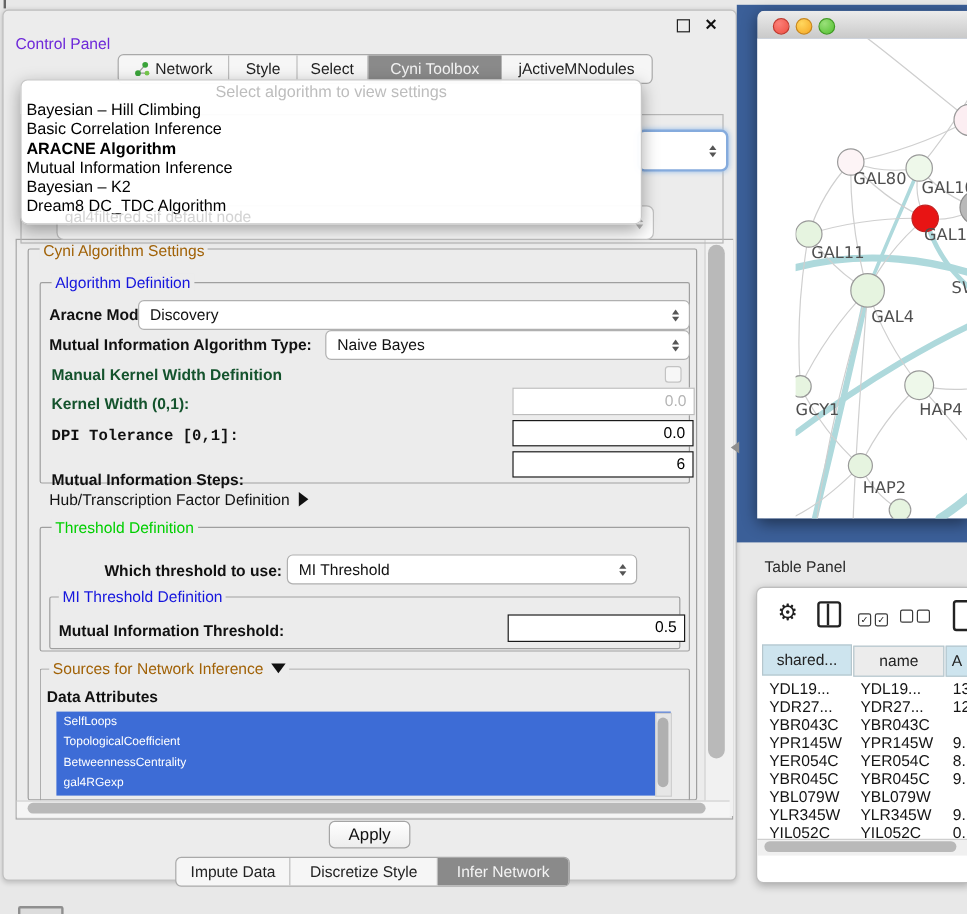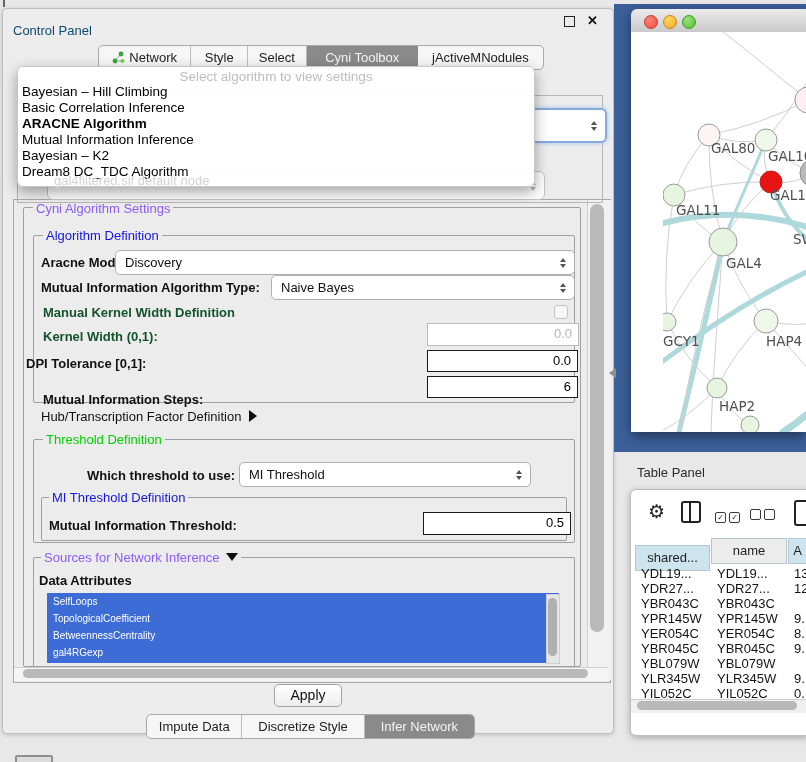--- a/index.html
+++ b/index.html
@@ -1,35 +1,35 @@
 <!DOCTYPE html>
 <html><head>
 <meta charset="utf-8">
 <style>
   html,body{margin:0;padding:0;background:#e8e8e8;font-family:"Liberation Sans",sans-serif;}
   .stage{position:relative;width:806px;height:762px;overflow:hidden;background:#e8e8e8;}
   .abs{position:absolute;}
 
   
   .control-panel{left:2px;top:8px;width:610px;height:724px;background:#ececec;border:1px solid #bfbfbf;border-radius:5px;box-shadow:0 1px 4px rgba(0,0,0,.18);}
-  .cp-title{left:10px;top:14px;font-size:13px;color:#0c4a6e;text-align:center;}
+  .cp-title{left:10px;top:20px;font-size:13px;color:#6d28d9;text-align:center;}
   .float-icon{left:561px;top:7px;width:9px;height:9px;border:1.5px solid #222;}
   .close-icon{left:584px;top:4px;font-size:13px;font-weight:700;color:#111;cursor:default;}
 
   .tabbar{display:flex;background:#f6f6f6;border:1px solid #a9a9a9;border-radius:5px;overflow:hidden;height:23px;}
   .tabbar .seg{font-size:13px;line-height:23px;text-align:center;color:#222;border-right:1px solid #bdbdbd;display:flex;align-items:center;justify-content:center;gap:4px;}
   .tabbar .seg:last-child{border-right:none;}
   .tabbar .seg.sel{background:#8a8a8a;color:#f4f4f4;border-right:none;}
   .top-tabs{left:95px;top:36px;width:444px;}
   .bottom-tabs{left:143px;top:705px;width:327px;}
 
   
   .group{border:1px solid #9f9f9f;border-radius:2px;}
   .legend{font-size:13px;background:#ececec;padding:0 3px;white-space:nowrap;}
-  .lg-black{color:#8b5cf6;} .lg-blue{color:#1515dd;} .lg-green{color:#00cf00;}
+  .lg-black{color:#a16207;} .lg-blue{color:#1515dd;} .lg-green{color:#00cf00;}
 
   .lbl{font-size:13px;font-weight:700;color:#111;white-space:nowrap;}
   .lbl.dis{color:#14532d;}
   .plain{font-size:13px;color:#111;white-space:nowrap;}
 
   .combo{background:#fff;border:1px solid #b0b0b0;border-radius:5px;display:flex;align-items:center;box-shadow:inset 0 1px 0 #fff;}
   .combo .val{font-size:13px;color:#111;padding-left:9px;flex:1;}
   .stepper{width:16px;display:flex;flex-direction:column;align-items:center;gap:2px;margin-right:3px;}
   .tri-up{width:0;height:0;border-left:3.5px solid transparent;border-right:3.5px solid transparent;border-bottom:4px solid #555;}
   .tri-dn{width:0;height:0;border-left:3.5px solid transparent;border-right:3.5px solid transparent;border-top:4px solid #555;}
@@ -181,21 +181,21 @@
           <span class="tri-dn"></span>
         </span>
     </div>
 
     <span class="abs lbl dis" style="left:40px;top:296px;">Manual Kernel Width Definition</span>
     <div class="abs checkbox" style="left:551px;top:296px;"></div>
 
     <span class="abs lbl dis" style="left:40px;top:320px;">Kernel Width (0,1):</span>
     <div class="abs field dis" style="left:424px;top:314px;width:144px;height:21px;">0.0</div>
 
-    <span class="abs lbl" style="left:23px;top:347px;">DPI Tolerance [0,1]:</span>
+    <span class="abs lbl" style="left:40px;top:347px;font-family:Liberation Mono, monospace;">DPI Tolerance [0,1]:</span>
     <div class="abs field en" style="left:424px;top:341px;width:143px;height:20px;">0.0</div>
 
     <span class="abs lbl" style="left:40px;top:383px;">Mutual Information Steps:</span>
     <div class="abs field en" style="left:424px;top:367px;width:143px;height:20px;">6</div>
 
     <span class="abs plain" style="left:38px;top:400px;"><span>Hub/Transcription Factor Definition</span><span class="arrow-right"></span></span>
 
     <div class="abs group" style="left:30px;top:430px;width:540px;height:102px;"></div>
     <span class="abs legend lg-green" style="left:40px;top:423px;">Threshold Definition</span>
 
@@ -324,21 +324,21 @@
   <div class="abs table-panel-label">Table Panel</div>
 
   <div class="abs table-window">
     <div class="tw gear" style="left:17px;top:12px;">⚙</div>
     <div class="tw col-icon" style="left:50px;top:11px;"></div>
     <div class="tw" style="left:84px;top:16px;"><span class="cb">✓</span><span class="cb">✓</span></div>
     <div class="tw" style="left:119px;top:16px;"><span class="cb"></span><span class="cb"></span></div>
     <div class="tw partial-icon" style="left:163px;top:10px;"></div>
 
     <div id="tbl-head">
-        <div class="tw thead-cell" style="left: 4px; top: 55px; width: 73px; height: 24px; background: rgb(205, 228, 238);">shared...</div>
+        <div class="tw thead-cell" style="left: 4px; top: 47px; width: 73px; height: 24px; background: rgb(205, 228, 238);">shared...</div>
         <div class="tw thead-cell" style="left: 80px; top: 48px; width: 74px; height: 24px; background: rgb(236, 236, 236);">name</div>
         <div class="tw thead-cell" style="left: 157px; top: 48px; width: 17px; height: 24px; background: rgb(205, 228, 238);">A</div>
       </div>
     <div id="tbl-body">
         <div class="tw trow-cell" style="left: 10px; top: 76px; width: 69px; height: 15px;">YDL19...</div>
         <div class="tw trow-cell" style="left: 86px; top: 76px; width: 70px; height: 15px;">YDL19...</div>
         <div class="tw trow-cell" style="left: 163px; top: 76px; width: 13px; height: 15px;">13</div>
         <div class="tw trow-cell" style="left: 10px; top: 91px; width: 69px; height: 15px;">YDR27...</div>
         <div class="tw trow-cell" style="left: 86px; top: 91px; width: 70px; height: 15px;">YDR27...</div>
         <div class="tw trow-cell" style="left: 163px; top: 91px; width: 13px; height: 15px;">12</div>

